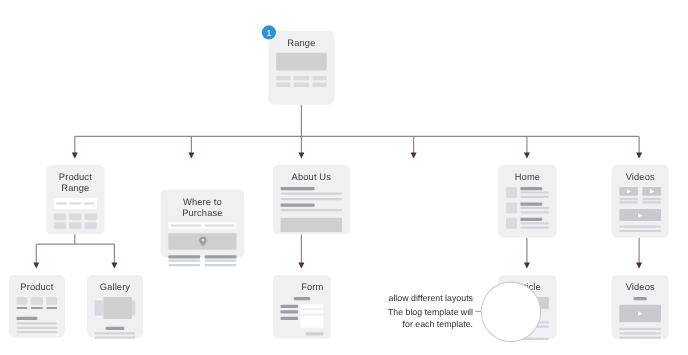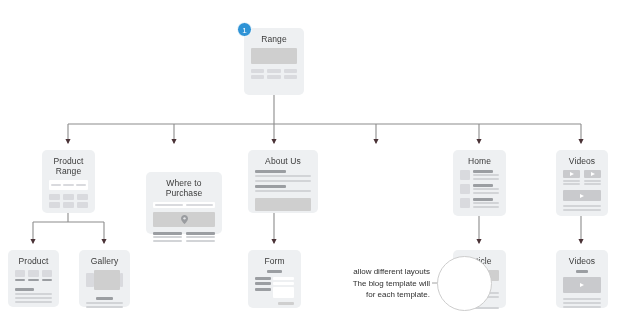--- a/index.html
+++ b/index.html
@@ -304,21 +304,21 @@
         <div class="block-lt" style="width:9px; height:14px;"></div>
         <div class="block" style="width:28px; height:20px;"></div>
         <div class="block-lt" style="width:3px; height:14px;"></div>
       </div>
       <div class="line-dk" style="width:45%; margin-top:5px; align-self:center;"></div>
       <div class="line"></div>
       <div class="line"></div>
     </div>
   </div>
 
-  <div class="node" style="left:248px; top:250px; width:53px; height:58px;">
+  <div class="node" style="left:248px; top:250px; width:53px; height:58px;align-items:flex-end;">
     <div class="node-title">Form</div>
     <div class="wire" style="gap:2.5px; align-items:flex-start;">
       <div class="line-dk" style="width:38%; align-self:center;"></div>
       <div style="width:100%; display:flex; flex-direction:column; gap:2.5px; margin-top:2px;">
         <div class="row" style="gap:2px; align-items:center;">
           <div class="line-dk" style="width:16px;"></div>
           <div class="white-bar" style="flex:1; height:2.5px;"></div>
         </div>
         <div class="row" style="gap:2px; align-items:center;">
           <div class="line-dk" style="width:16px;"></div>

